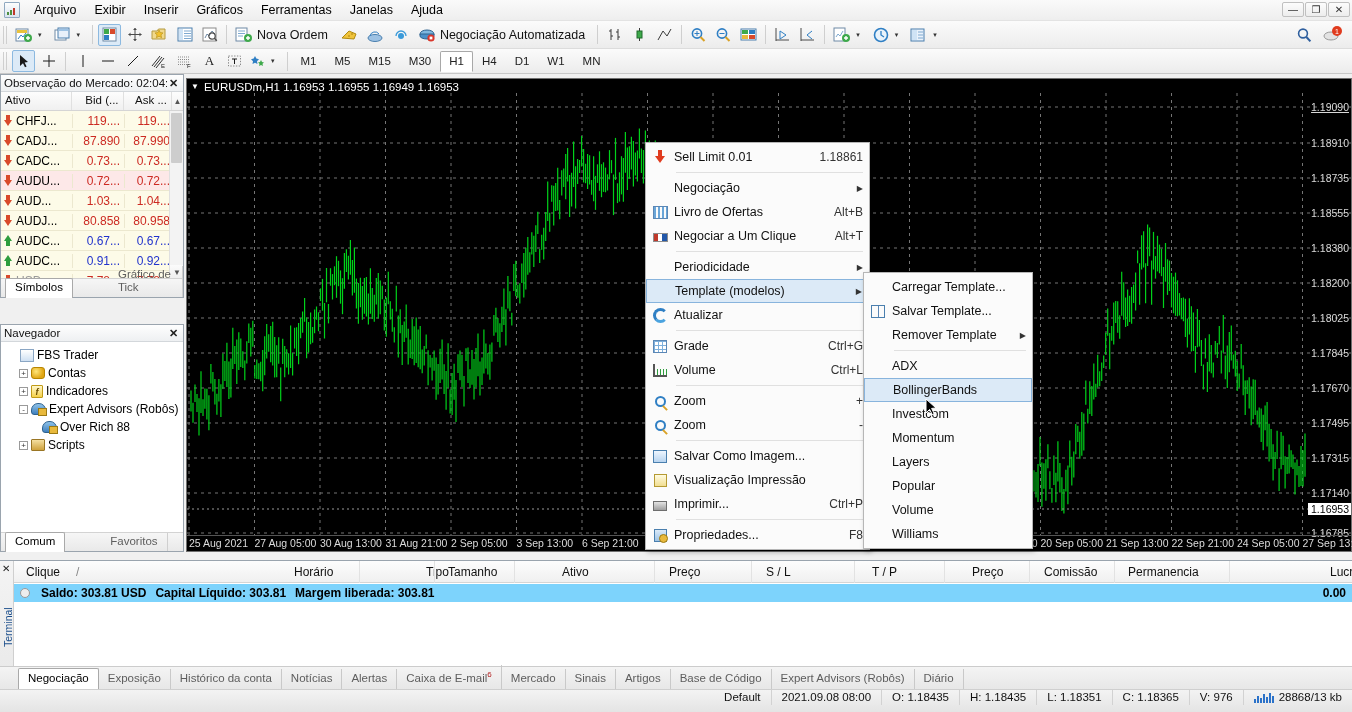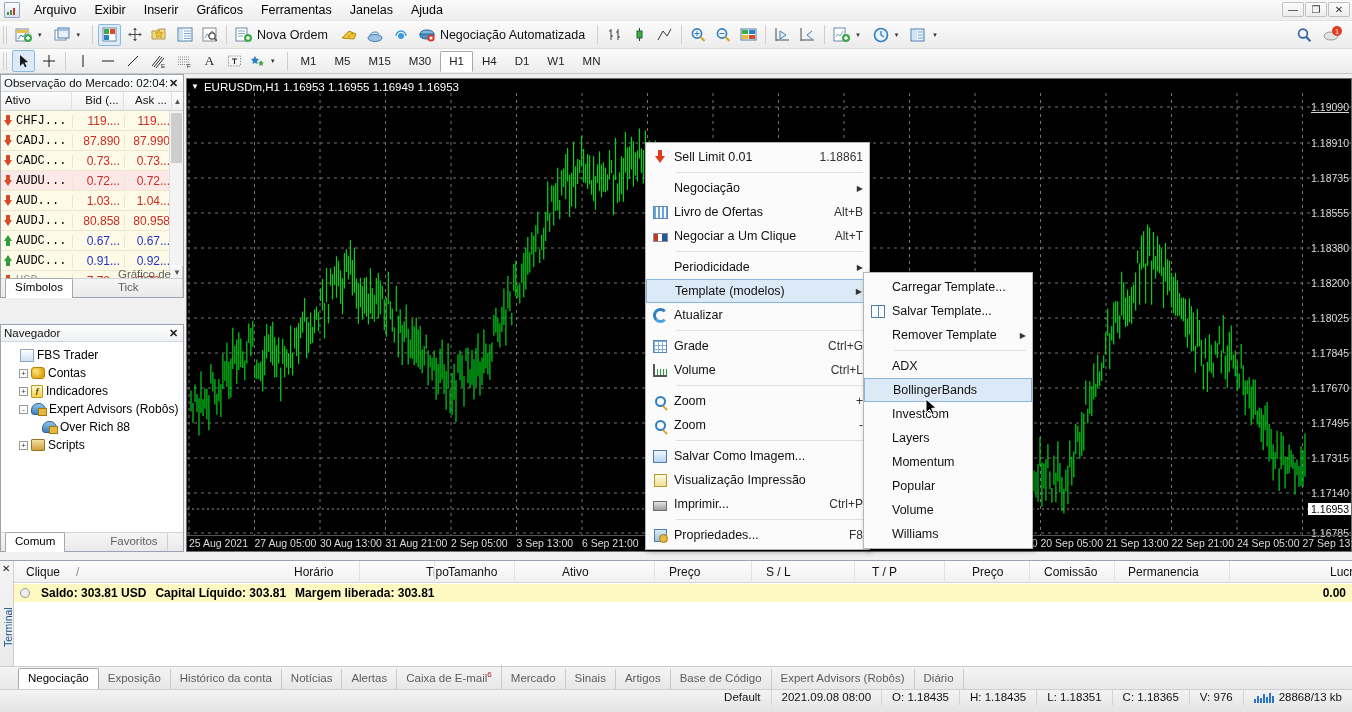--- a/index.html
+++ b/index.html
@@ -107,21 +107,21 @@
   .mw-c1 { width: 72px; }
   .mw-c2 { width: 52px; text-align: right; }
   .mw-c3 { width: 49px; text-align: right; }
   .mw-rows { background: #fdfbe8; height: 168px; overflow: hidden; position: relative; }
   .mw-row {
     display: flex; height: 20px; align-items: center;
     border-bottom: 1px solid #ece8cf; font-size: 12px;
   }
   .mw-row.hl { background: #fde8e8; }
   .mw-sym { width: 72px; display: flex; align-items: center; gap: 3px; padding-left: 3px;
-            border-right: 1px solid #ece8cf; overflow: hidden; white-space: nowrap; font-family: Liberation Mono, monospace; }
+            border-right: 1px solid #ece8cf; overflow: hidden; white-space: nowrap; }
   .mw-bid { width: 52px; text-align: right; padding-right: 4px; border-right: 1px solid #ece8cf; }
   .mw-ask { width: 49px; text-align: right; padding-right: 4px; }
   .arr { width: 9px; height: 11px; flex: none; position: relative; }
   .arr::before {
     content: ""; position: absolute; left: 2px; top: 0; width: 4px; height: 6px;
   }
   .arr::after {
     content: ""; position: absolute; left: 0; width: 0; height: 0;
     border-left: 4.5px solid transparent; border-right: 4.5px solid transparent;
   }
@@ -308,21 +308,21 @@
   }
   .term-cols {
     position: absolute; left: 14px; top: 0; right: 0; height: 22px;
     background: linear-gradient(#fdfdfd,#f0f0f0); border-bottom: 1px solid #d5d5d5;
     font-size: 12px; color: #111;
   }
   .term-cols .c { position: absolute; top: 4px; white-space: nowrap; }
   .term-cols .cdiv { position: absolute; top: 0; width: 1px; height: 22px; background: #e2e2e2; }
   .balance-row {
     position: absolute; left: 14px; top: 23px; right: 0; height: 18px;
-    background: #fef9c3; display: flex; align-items: center; font-size: 12px;
+    background: #7dd3fc; display: flex; align-items: center; font-size: 12px;
     font-weight: bold; color: #000; padding-left: 6px; gap: 9px;
   }
   .balance-row .bullet {
     width: 10px; height: 10px; border: 1px solid #999; border-radius: 50%;
     background: #ededed; display: inline-block; margin-right: 2px; font-weight: normal;
   }
   .balance-row .profit { position: absolute; right: 6px; }
 
   .term-tabs {
     position: absolute; left: 0; bottom: 23px; width: 1352px; height: 23px;
@@ -1550,25 +1550,25 @@
       <div class="ctx-item sel">
         <span class="ctx-gutter"></span>
         <span class="ctx-label">BollingerBands</span>
       </div>
       <div class="ctx-item">
         <span class="ctx-gutter"></span>
         <span class="ctx-label">Investcom</span>
       </div>
       <div class="ctx-item">
         <span class="ctx-gutter"></span>
+        <span class="ctx-label">Momentum</span>
+      </div>
+      <div class="ctx-item">
+        <span class="ctx-gutter"></span>
         <span class="ctx-label">Layers</span>
-      </div>
-      <div class="ctx-item">
-        <span class="ctx-gutter"></span>
-        <span class="ctx-label">Momentum</span>
       </div>
       <div class="ctx-item">
         <span class="ctx-gutter"></span>
         <span class="ctx-label">Popular</span>
       </div>
       <div class="ctx-item">
         <span class="ctx-gutter"></span>
         <span class="ctx-label">Volume</span>
       </div>
       <div class="ctx-item">

